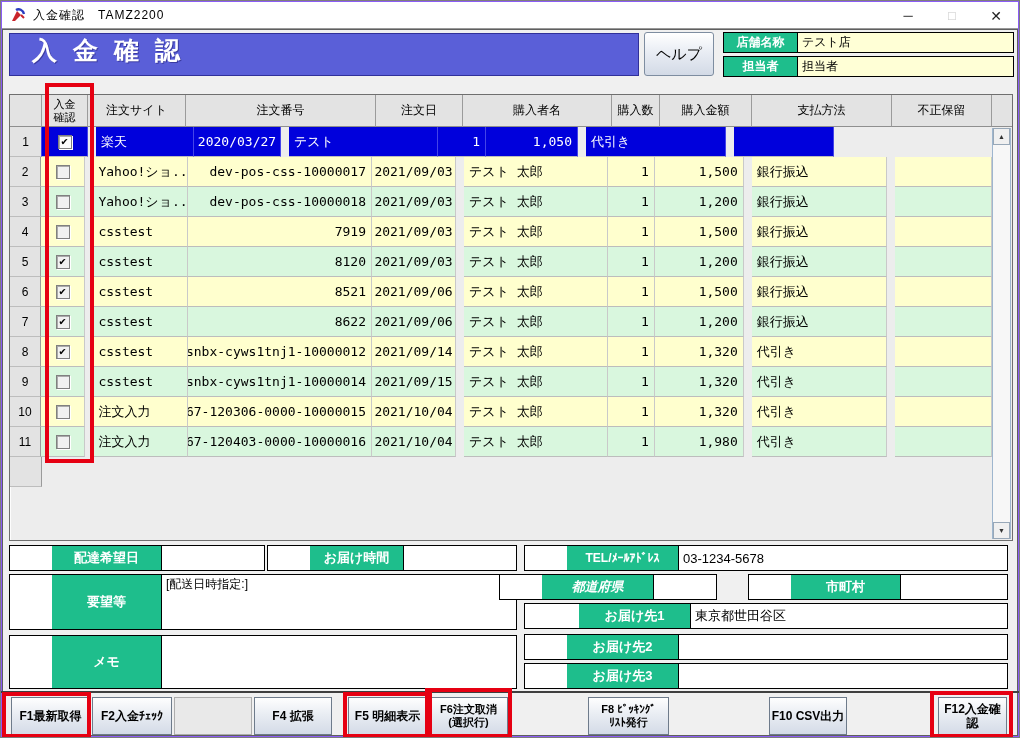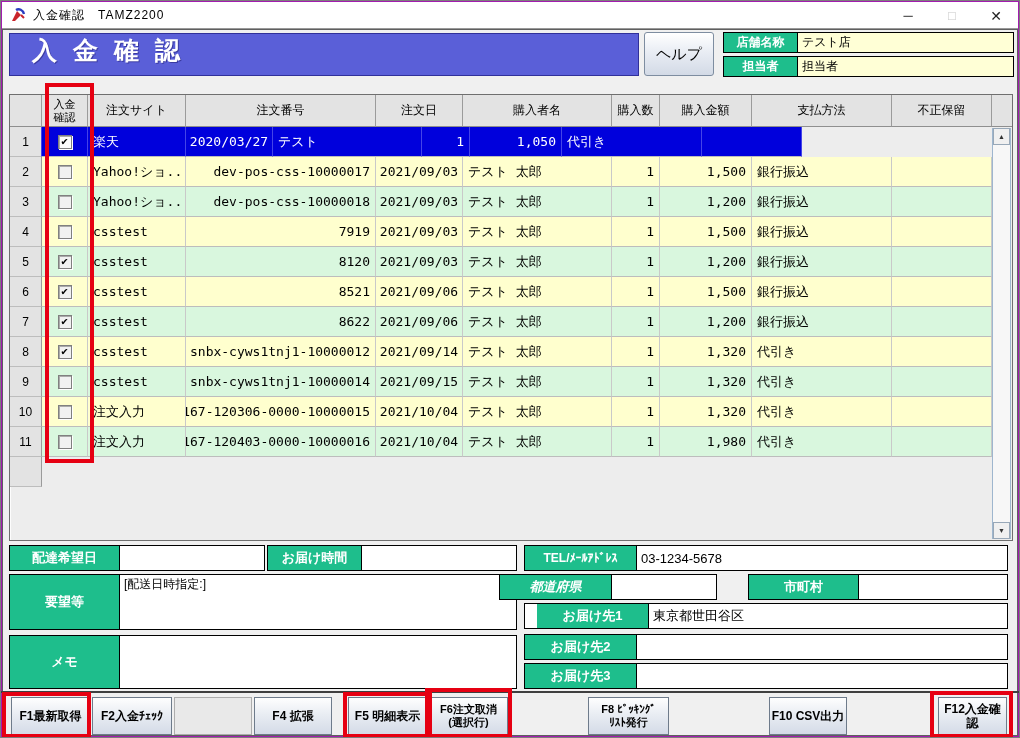--- a/index.html
+++ b/index.html
@@ -1,18 +1,18 @@
 <!DOCTYPE html>
 <html style="--green: #1EBE8C; --banner: #5A5FD8; --sel: #0000DC; --ryellow: #FFFFCE; --rgreen: #D9F7DE; --fyellow: #FFFFD6; --red: #E60012;"><head>
 <meta charset="utf-8">
 <style>
   * { box-sizing: border-box; margin: 0; padding: 0; }
   html,body { width:1020px; height:738px; }
   body { font-family:"Liberation Sans","DejaVu Sans",sans-serif; background:#d8d8d8; }
-  #window { position:relative; width:1020px; height:738px; background:#a21caf;
+  #window { position:relative; width:1020px; height:738px; background:#8b5cf6;
             border:1px solid #7d7d7d; overflow:hidden; }
   .content-frame { position:absolute; left:1px; right:1px; top:28px; bottom:1px;
             background:#F0F0F0; border:1px solid #5f5f5f; }
 
   
   #titlebar { position:absolute; left:1px; top:1px; right:1px; height:27px; background:#ffffff;
               display:flex; align-items:center; border-bottom:1px solid #999; }
   #titlebar .app-ico { margin:0 7px 0 8px; width:16px; height:16px; }
   #titlebar .ttl { font-size:12px; color:#000; letter-spacing:1px; }
   .wctl { position:absolute; top:0; height:27px; width:44px; display:flex; align-items:center; justify-content:center; font-size:13px; color:#222; }
@@ -42,21 +42,21 @@
         display:flex; align-items:center; justify-content:center; font-size:12px; color:#000;
         overflow:hidden; white-space:nowrap; }
   .hc.pre { white-space:pre-line; font-size:11px; line-height:1.1; text-align:center; }
   .grid-row { display:flex; height:30px; margin-right:20px; }
   .cell { border-right:1px solid #c9c9c9; border-bottom:1px solid #bdbdbd; font-size:13px; color:#000;
           display:flex; align-items:center; overflow:hidden; white-space:nowrap;
           font-family:"DejaVu Sans Mono","DejaVu Sans",monospace; }
   .rownum { background:#E3E3E3; justify-content:center; border-right:1px solid #9b9b9b;
           font-family:"Liberation Sans","DejaVu Sans",sans-serif; font-size:12px; }
   .ccheck { justify-content:center; }
-  .tleft { padding-left:5px; } .tright { justify-content:flex-end; padding-right:5px; } .tcenter { justify-content:center; }
+  .tleft { padding-left:5px;margin-left:8px; } .tright { justify-content:flex-end; padding-right:5px; } .tcenter { justify-content:center; }
   .wnum{width:32px;} .wchk{width:46px;} .wsite{width:98px;} .wno{width:190px;} .wdate{width:87px;}
   .wbuyer{width:149px;} .wqty{width:48px;} .wamt{width:92px;} .wpay{width:140px;} .whold{width:100px;}
   .wfill-sb{width:20px; background:#E3E3E3; border-bottom:1px solid #8f8f8f;}
   .row-yellow .cell { background:var(--ryellow,#FFFFCE); }
   .row-green  .cell { background:var(--rgreen,#D9F7DE); }
   .row-selected .cell { background:var(--sel,#0000DC); color:#fff; border-right-color:#4444e8; }
   .row-yellow .rownum, .row-green .rownum, .row-selected .rownum { background:#E3E3E3; color:#000; }
   .cb { width:14px; height:14px; background:#F1F1F1; border:1px solid #808080;
         box-shadow:inset 1px 1px 0 #aaa, 1px 1px 0 #fff; display:flex; align-items:center; justify-content:center;
         font-size:11px; font-weight:bold; color:#000; cursor:pointer; }
@@ -66,21 +66,21 @@
   #vscroll { position:absolute; right:1px; top:33px; width:19px; height:411px;
              background:#F7F7F7; border-left:1px solid #9EB6CE; border-right:1px solid #9EB6CE;
              display:flex; flex-direction:column; }
   .sb-btn { height:17px; background:#F0F0F0; border:1px solid #98a8b8; display:flex; align-items:center;
             justify-content:center; font-size:7px; color:#333; cursor:pointer; }
   .sb-track { flex:1; }
 
   
   .fgroup { position:absolute; border:1px solid #000; display:flex; background:#fff; }
   .fgroup .fl { background:var(--green,#1EBE8C); color:#fff; font-weight:bold; font-size:13px;
-          display:flex; align-items:center; justify-content:center; border-right:1px solid #000; flex-shrink:0; }
+          display:flex; align-items:center; justify-content:center; border-right:1px solid #000; flex-shrink:0;margin-left:42px; }
   .fgroup .fv { flex:1; background:#fff; font-size:13px; color:#000; display:flex; align-items:center; padding-left:4px;
           overflow:hidden; white-space:nowrap; }
   .fgroup .fv.area { align-items:flex-start; padding-top:1px; font-size:12px; }
 
   .sep-dark { position:absolute; left:0; top:690px; width:1020px; height:2px; background:#3f3f3f; }
 
   
   .fkey { position:absolute; top:696px; height:38px;
           background:linear-gradient(#fefefe,#e9edf3 45%,#d4dbe7); border:1px solid #6e7b8b;
           display:flex; align-items:center; justify-content:center; text-align:center;

